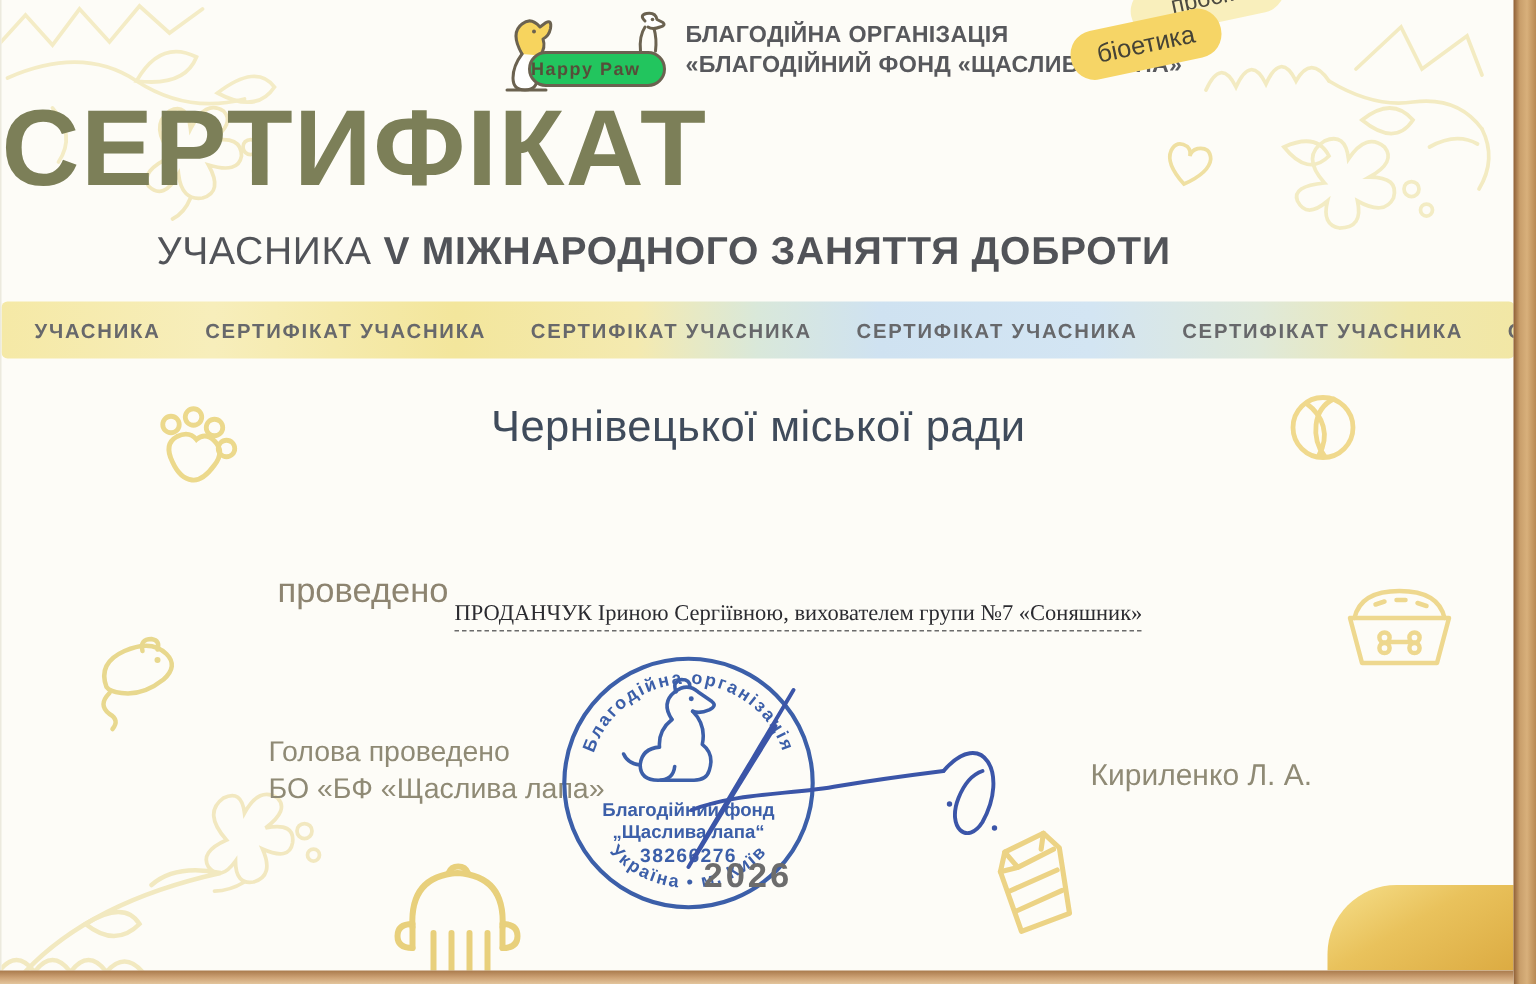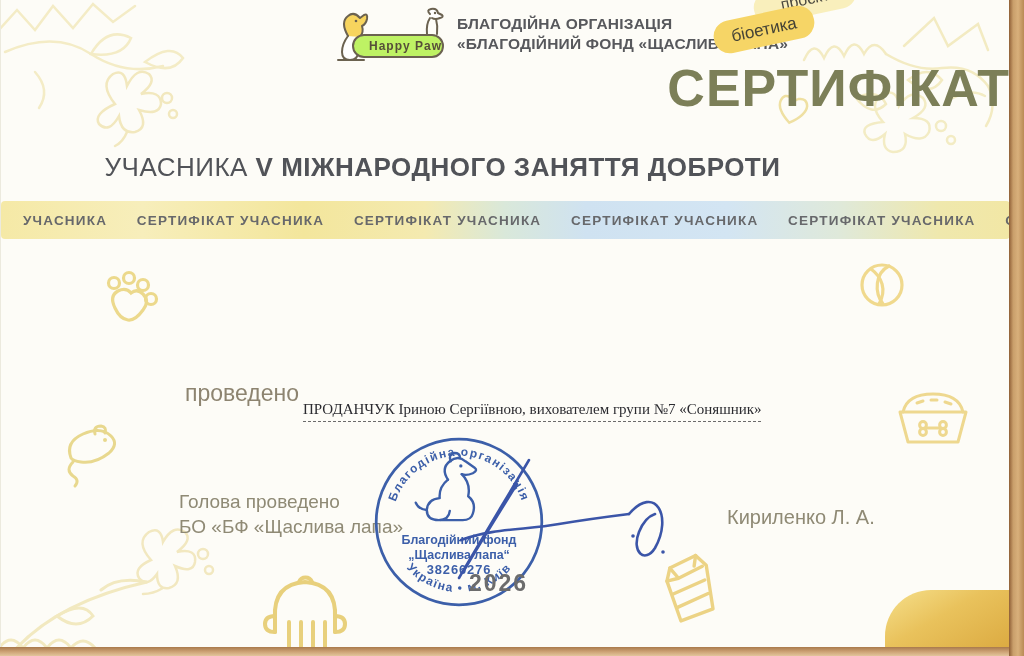--- a/index.html
+++ b/index.html
@@ -9,34 +9,34 @@
   .paper { position:absolute; left:0; top:0; width:1009px; height:647px; background:#fdfcf7; overflow:hidden; border-left:1px solid #eceade; }
 
   
   .edge-right { position:absolute; left:1009px; top:0; width:15px; height:656px;
     background:linear-gradient(90deg,#8f5f36 0%,#c99f6b 28%,#d8b07b 60%,#b98a55 100%); }
   .edge-bottom { position:absolute; left:0; top:647px; width:1009px; height:9px;
     background:linear-gradient(180deg,#a97a4c 0%,#cfa477 55%,#e3c59c 100%); }
 
   
   .logo { position:absolute; left:333px; top:6px; width:114px; height:60px; }
-  .logo-banner { position:absolute; left:18px; top:28px; width:92px; height:24px; background:#bef264;
-    border:2px solid #6b6250; border-radius:12px; display:flex; align-items:center; justify-content:flex-end;
+  .logo-banner { position:absolute; left:18px; top:28px; width:92px; height:24px; background:#22c55e;
+    border:2px solid #6b6250; border-radius:12px; display:flex; align-items:center; justify-content:flex-start;
     font-size:12px; font-weight:bold; color:#564e39; letter-spacing:1px; }
   .org-text { position:absolute; left:456px; top:14px; font-size:15.5px; font-weight:bold; color:#57585c; line-height:20px; letter-spacing:.2px; }
 
   .pill { position:absolute; border-radius:16px; display:flex; align-items:center; justify-content:center; }
   .pill-project { left:752px; top:-16px; width:104px; height:32px; background:#f9efbc; color:#4c4a40;
     font-size:16px; transform:rotate(-12deg); }
   .pill-bio { left:712px; top:13px; width:102px; height:33px; background:#f6d566; color:#454336;
     font-size:17px; transform:rotate(-12deg); }
 
   
-  .title { position:absolute; left:0; top:58px; width:1009px; text-align:right;
-    font-size:52px; font-weight:bold; letter-spacing:1px; color:#7c7f58; }
+  .title { position:absolute; left:0; top:58px; width:1009px; text-align:left;
+    font-size:72px; font-weight:bold; letter-spacing:1px; color:#7c7f58; }
   .subtitle { position:absolute; left:0; top:152px; width:883px; text-align:center;
     font-size:26px; color:#515358; letter-spacing:.5px; }
   .subtitle .n { font-weight:500; }
   .subtitle .b { font-weight:800; }
 
   
   .ribbon { position:absolute; left:0; top:201px; width:1009px; height:38px; border-radius:4px;
     background:linear-gradient(90deg,#f5e9a6 0%,#f7eebb 14%,#f3e69c 30%,#f4eab0 42%,#d9e8da 50%,#cfe2f1 58%,#d3e5f3 72%,#dfe9da 83%,#efe8ad 93%,#f2e7a5 100%);
     display:flex; align-items:center; overflow:hidden; }
   .ribbon span { white-space:pre; font-size:13.5px; font-weight:bold; letter-spacing:1.2px; color:#67686b; padding-left:22px; }
@@ -210,20 +210,21 @@
   <div class="title">СЕРТИФІКАТ</div>
   <div class="subtitle">
     <span class="n">УЧАСНИКА </span><span class="b">V МІЖНАРОДНОГО ЗАНЯТТЯ ДОБРОТИ</span>
   </div>
 
   <div class="ribbon">
     <span>УЧАСНИКА      СЕРТИФІКАТ УЧАСНИКА      СЕРТИФІКАТ УЧАСНИКА      СЕРТИФІКАТ УЧАСНИКА      СЕРТИФІКАТ УЧАСНИКА      СЕРТИФІКАТ УЧАСНИКА      СЕРТИФІКАТ УЧАСНИКА</span>
   </div>
 
   <div class="recipient">
+    <div>Чернівецької міської ради</div>
   </div>
 
   <div class="conducted-label">проведено</div>
   <div class="conducted-value">ПРОДАНЧУК Іриною Сергіївною, вихователем групи №7 «Соняшник»</div>
 
   <div class="footer-left">
     <div>Голова проведено</div>
     <div>БО «БФ «Щаслива лапа»</div>
   </div>
 

